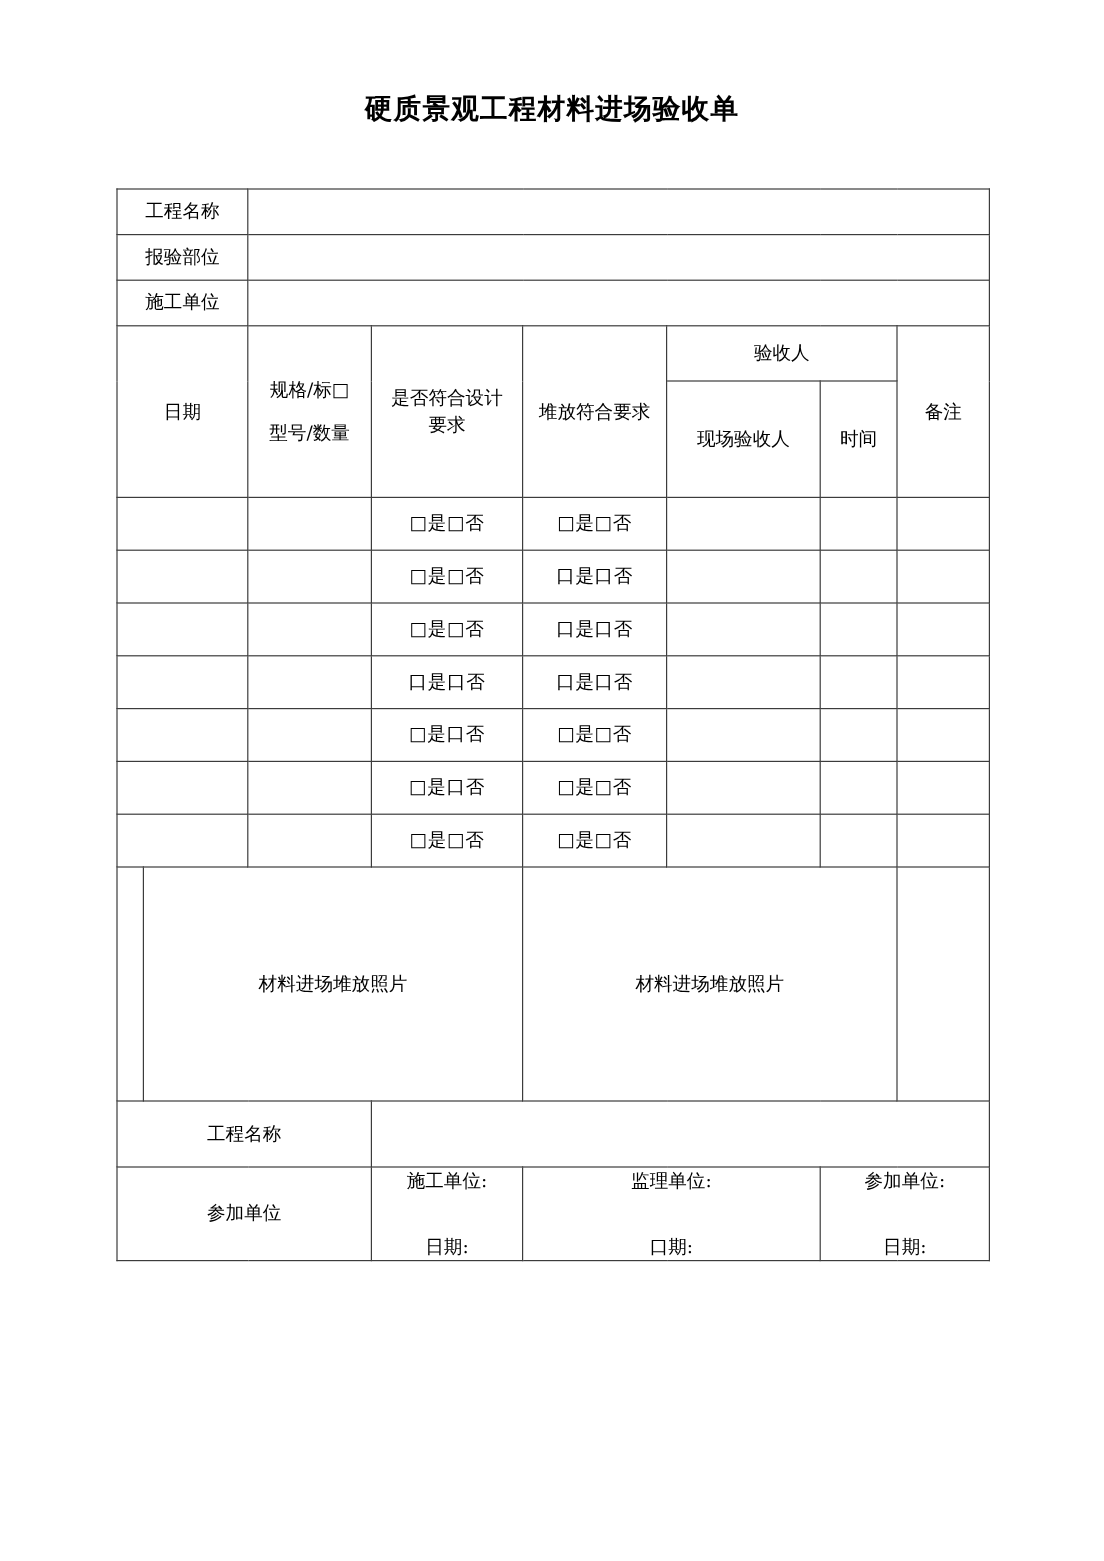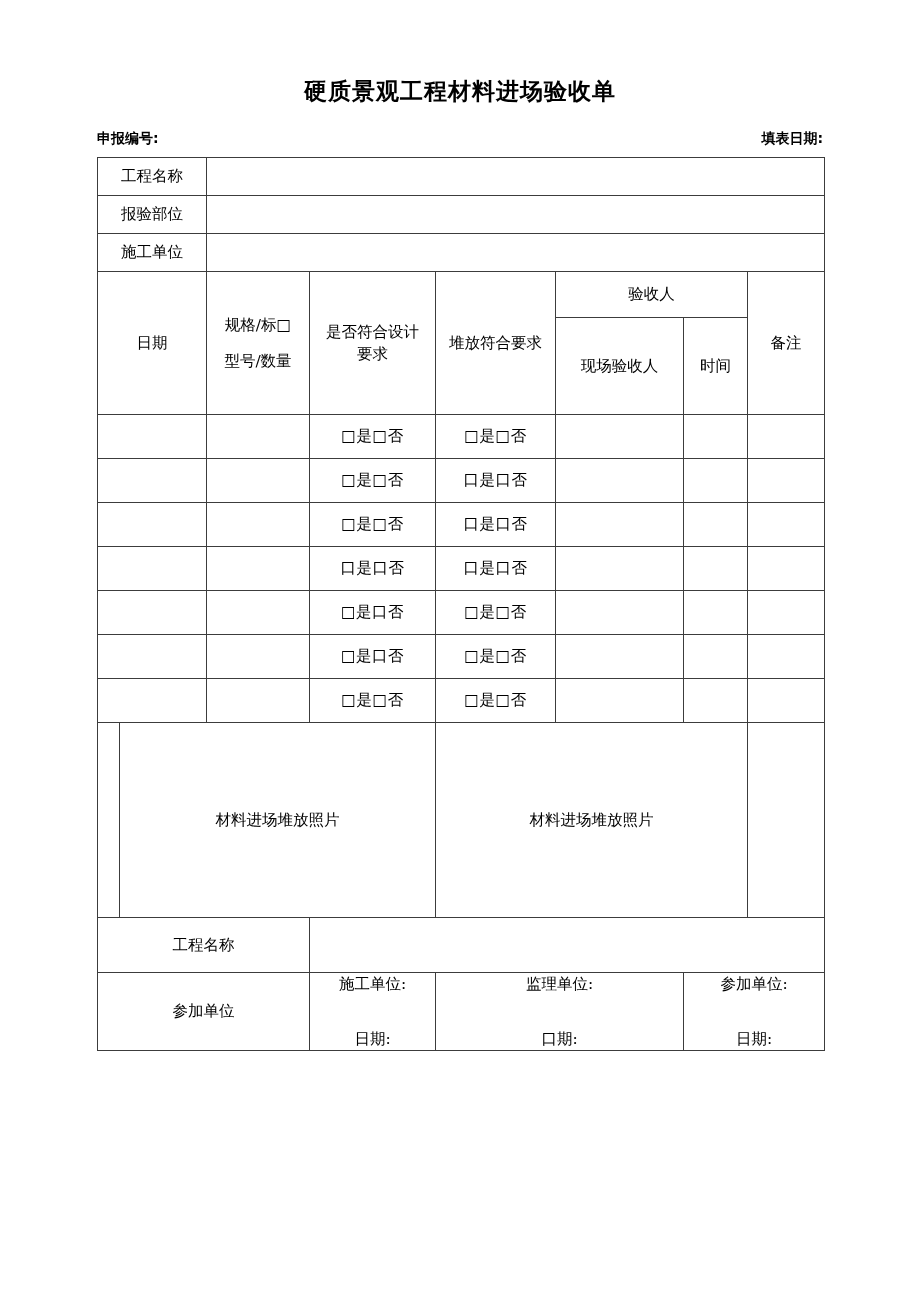--- a/index.html
+++ b/index.html
@@ -113,24 +113,20 @@
     text-align: justify;
   }
 </style>
 </head>
 <body>
 
 <div class="page">
 
   <div class="doc-title">硬质景观工程材料进场验收单</div>
 
-  <div class="meta-row">
-    <span>申报编号:</span>
-    <span>填表日期:</span>
-  </div>
 
   <table class="form">
     <colgroup>
       <col style="width:22px">
       <col style="width:87px">
       <col style="width:103px">
       <col style="width:126px">
       <col style="width:120px">
       <col style="width:128px">
       <col style="width:64px">

